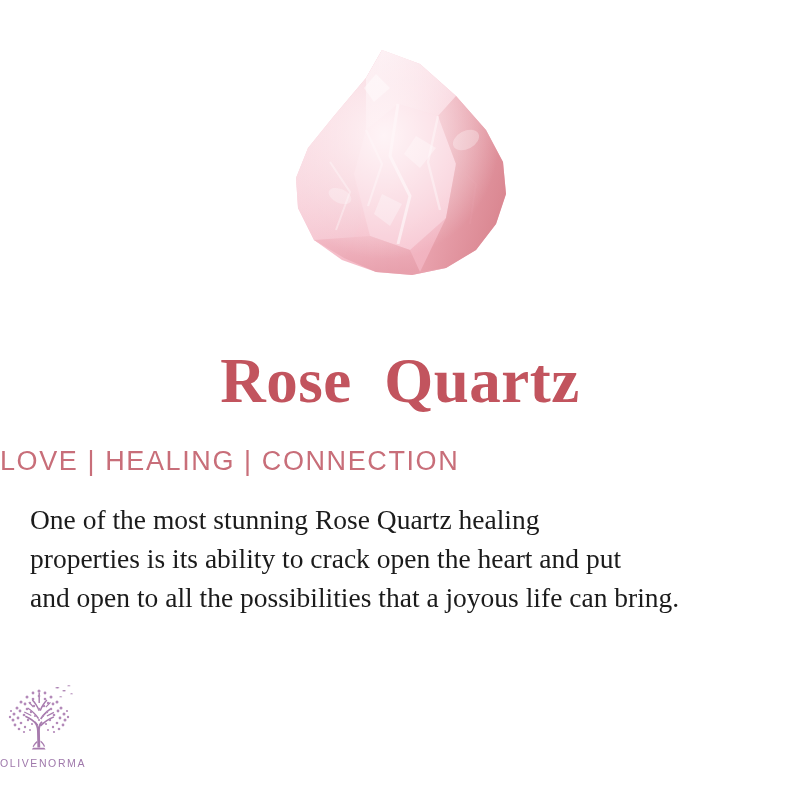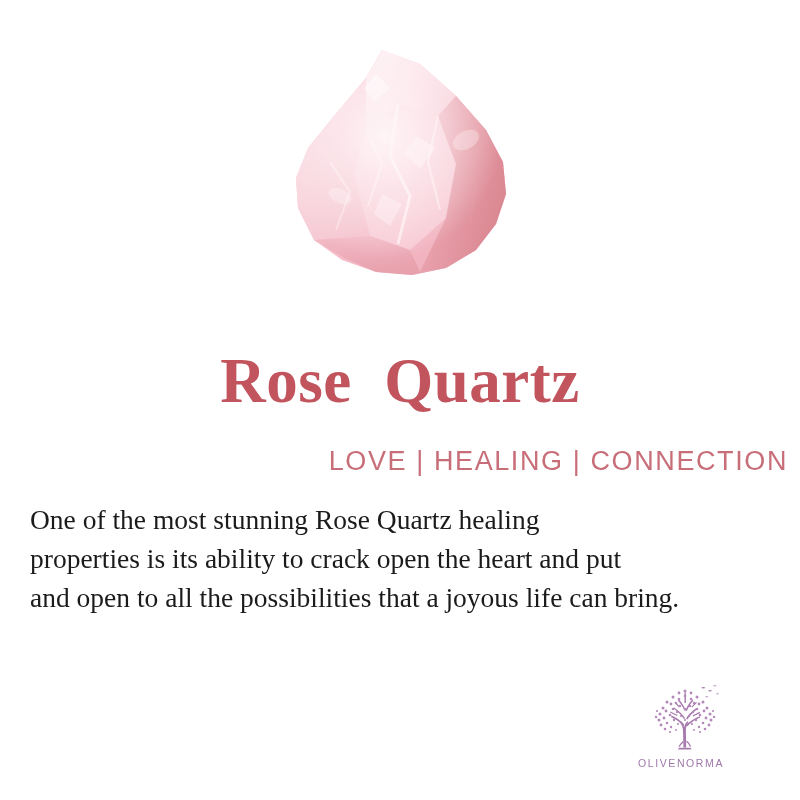--- a/index.html
+++ b/index.html
@@ -52,21 +52,21 @@
     white-space: pre;
     margin-top: 12px;
   }
 
   
   .subtitle {
     position: absolute;
     left: 0;
     top: 444px;
     width: 788px;
-    text-align: right;
+    text-align: left;
     font-family: "Liberation Sans", sans-serif;
     font-weight: 300;
     font-size: 27px;
     line-height: 34px;
     letter-spacing: 1.6px;
     color: #c86e79;
     white-space: pre;
   }
 
   
@@ -88,21 +88,21 @@
   }
 
   
   .logo {
     position: absolute;
     left: 0;
     top: 683px;
     width: 724px;
     display: flex;
     flex-direction: column;
-    align-items: flex-end;
+    align-items: flex-start;
   }
   .logo-mark {
     display: block;
   }
   .logo-word {
     margin-top: 2px;
     font-family: "Liberation Sans", sans-serif;
     font-weight: 400;
     font-size: 10.5px;
     letter-spacing: 1.6px;

